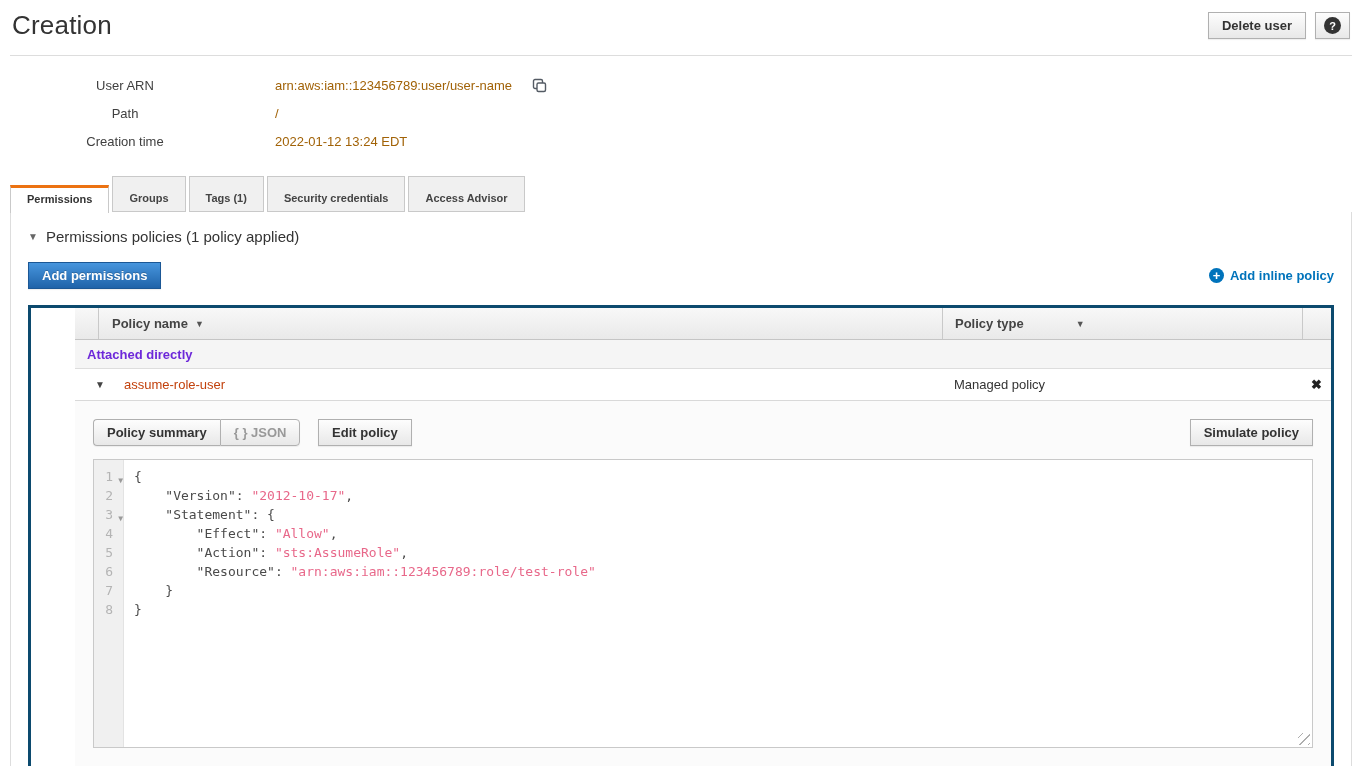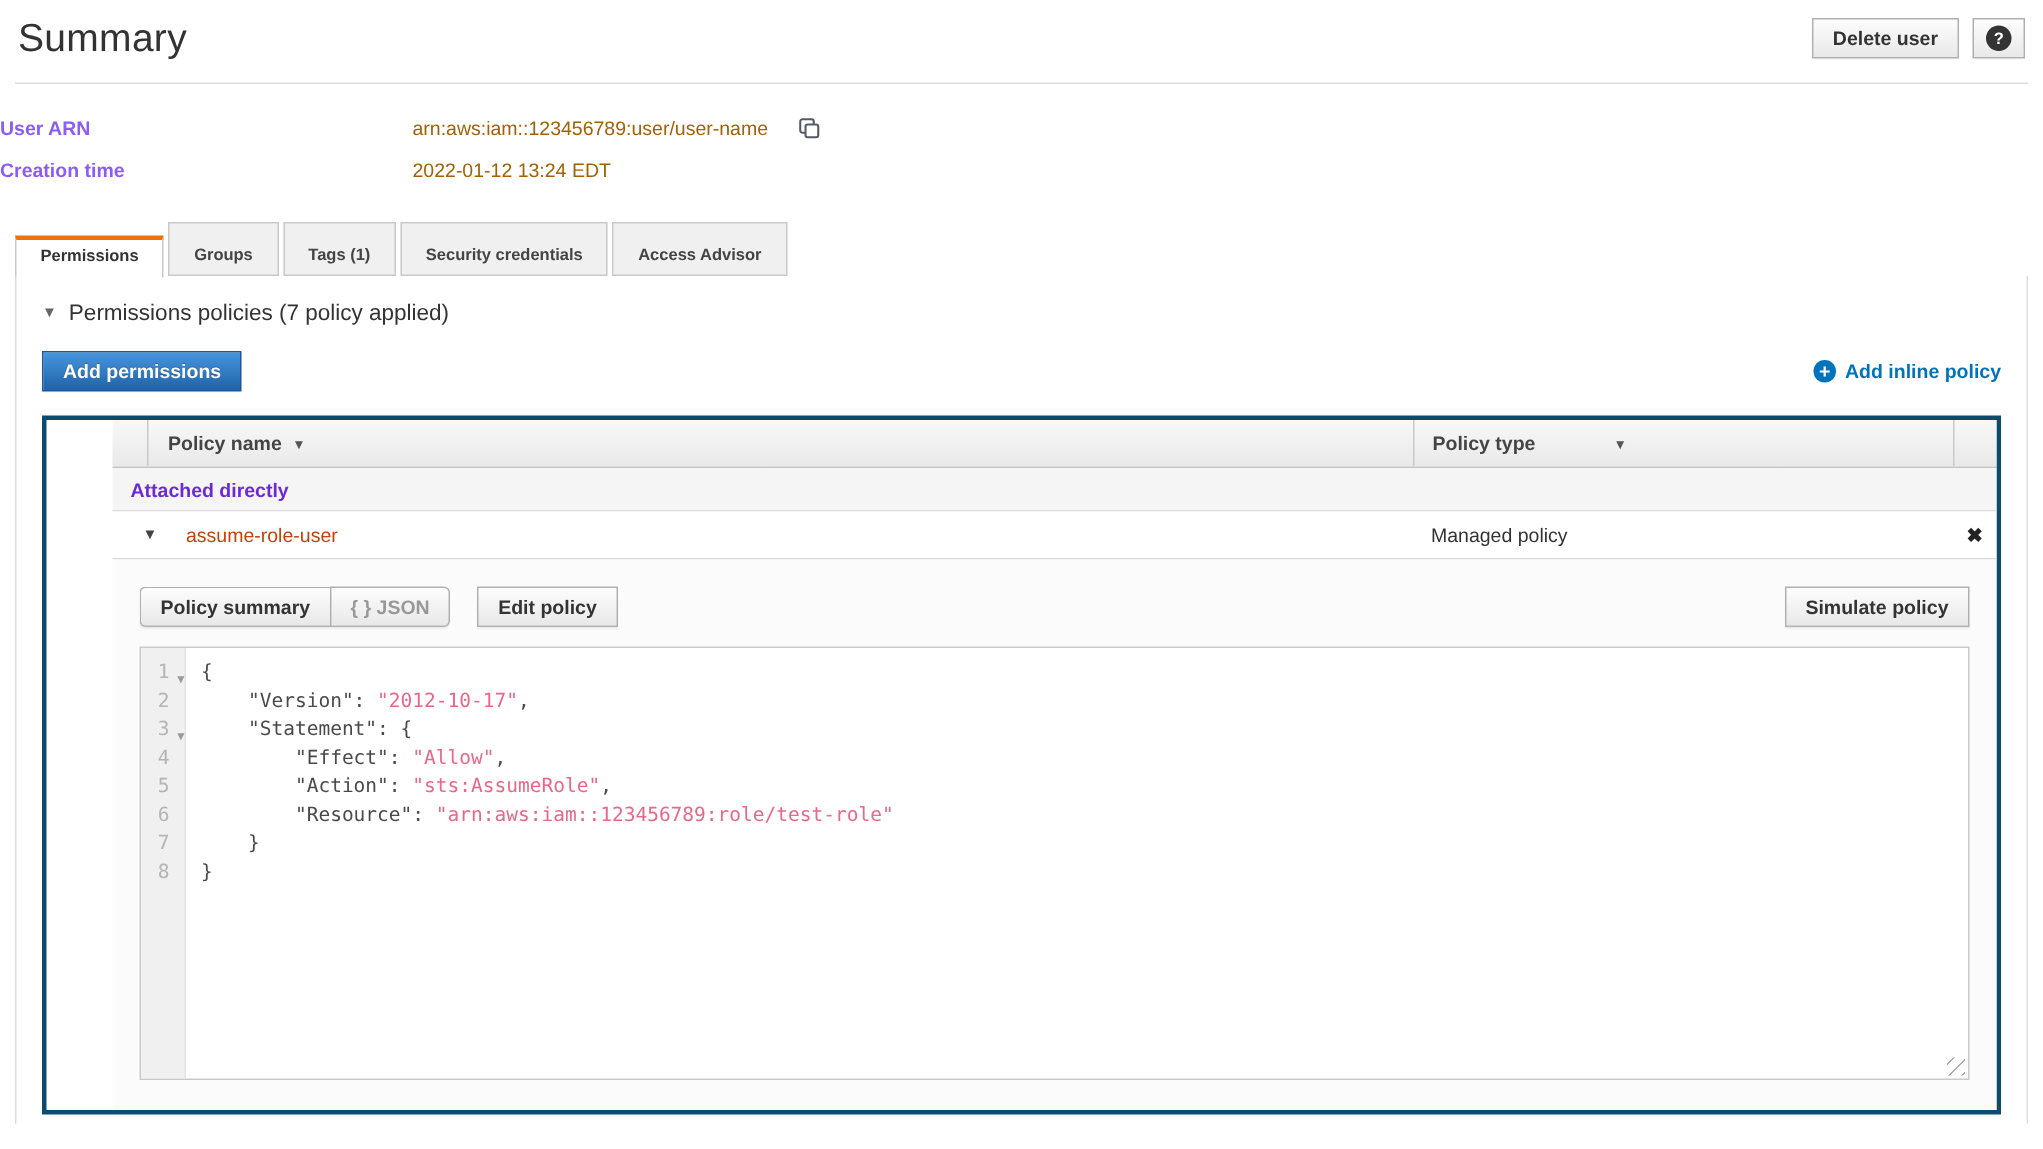--- a/index.html
+++ b/index.html
@@ -35,21 +35,21 @@
   }
   .btn-primary {
     background:linear-gradient(#4795dd,#1f63a9);
     border-color:#1b5795; color:#fff;
     text-shadow:0 -1px 0 rgba(0,0,0,.2);
   }
 
   
   .user-info { padding:15px 0 0; }
   .info-row { display:flex; align-items:center; height:28px; }
-  .info-label { width:250px; text-align:left; font-weight:bold; color:#8b5cf6; }
+  .info-label { width:250px; text-align:center; font-weight:normal; color:#404040; }
   .info-value { margin-left:25px; color:#a16207; display:flex; align-items:center; gap:20px; }
   .copy-icon { cursor:pointer; display:inline-flex; }
 
   
   .tabs { display:flex; gap:3px; margin:21px 10px 0; align-items:flex-end; }
   .tab {
     padding:15px 16px 7px; background:#f0f0f0;
     border:1px solid #c9c9c9; font-weight:bold; font-size:11px; color:#444;
     cursor:pointer; white-space:nowrap;
   }
@@ -120,21 +120,21 @@
   .resize-handle {
     position:absolute; right:2px; bottom:2px; width:12px; height:12px; cursor:nwse-resize;
     background:repeating-linear-gradient(135deg, transparent 0 3px, #9a9a9a 3px 4px, transparent 4px 6px);
     opacity:.8;
   }
 </style>
 </head>
 <body>
 
 <div class="page-header">
-  <div class="page-title">Summary</div>
+  <div class="page-title">Creation</div>
   <div class="header-actions">
     <button class="btn">Delete user</button>
     <button class="btn btn-icon">
       <span class="help-glyph">?</span>
     </button>
   </div>
 </div>
 
 <div class="user-info">
   <div class="info-row">
@@ -143,38 +143,42 @@
       <span>arn:aws:iam::123456789:user/user-name</span>
       <span class="copy-icon">
         <svg width="15" height="15" viewBox="0 0 15 15">
           <rect x="1.5" y="1.5" width="9" height="9" rx="1.5" fill="none" stroke="#545b64" stroke-width="1.4"></rect>
           <rect x="5" y="5" width="8.5" height="8.5" rx="1.5" fill="#fff" stroke="#545b64" stroke-width="1.4"></rect>
         </svg>
       </span>
     </div>
   </div>
   <div class="info-row">
+    <div class="info-label">Path</div>
+    <div class="info-value">/</div>
+  </div>
+  <div class="info-row">
     <div class="info-label">Creation time</div>
     <div class="info-value">2022-01-12 13:24 EDT</div>
   </div>
 </div>
 
 <div class="tabs">
   <div class="tab active">Permissions</div>
   <div class="tab">Groups</div>
   <div class="tab">Tags (1)</div>
   <div class="tab">Security credentials</div>
   <div class="tab">Access Advisor</div>
 </div>
 
 <div class="panel">
 
   <div class="section-header">
     <span class="tri">▼</span>
-    <span>Permissions policies (7 policy applied)</span>
+    <span>Permissions policies (1 policy applied)</span>
   </div>
 
   <div class="action-row">
     <button class="btn btn-primary">Add permissions</button>
     <a class="inline-policy-link">
       <span class="plus-glyph">+</span>
       <span>Add inline policy</span>
     </a>
   </div>
 

